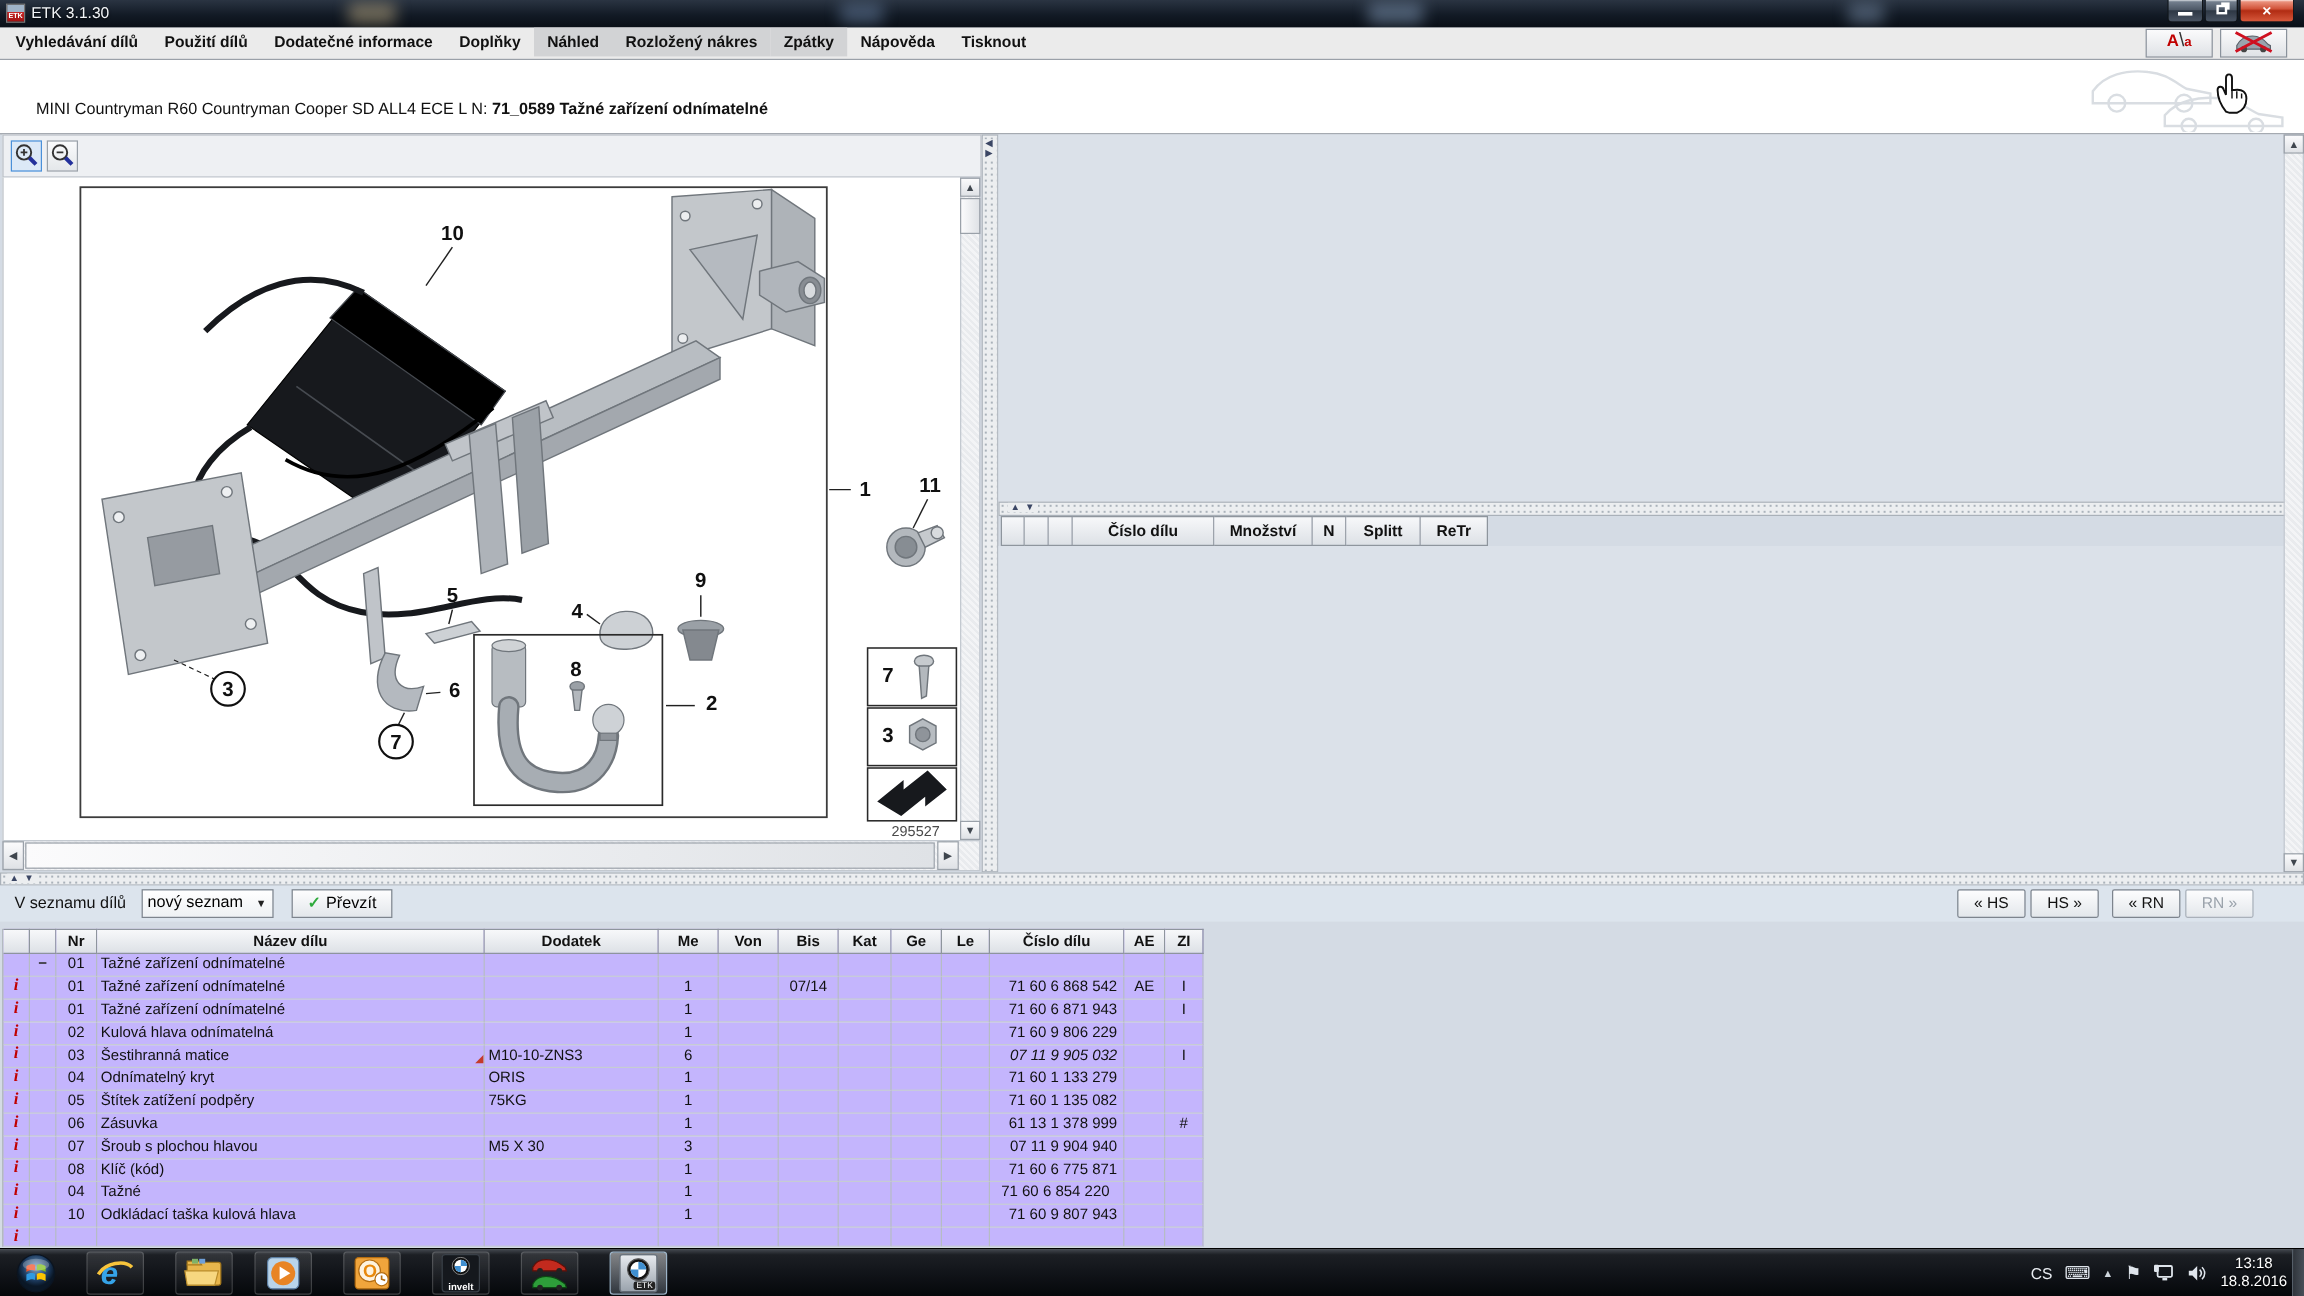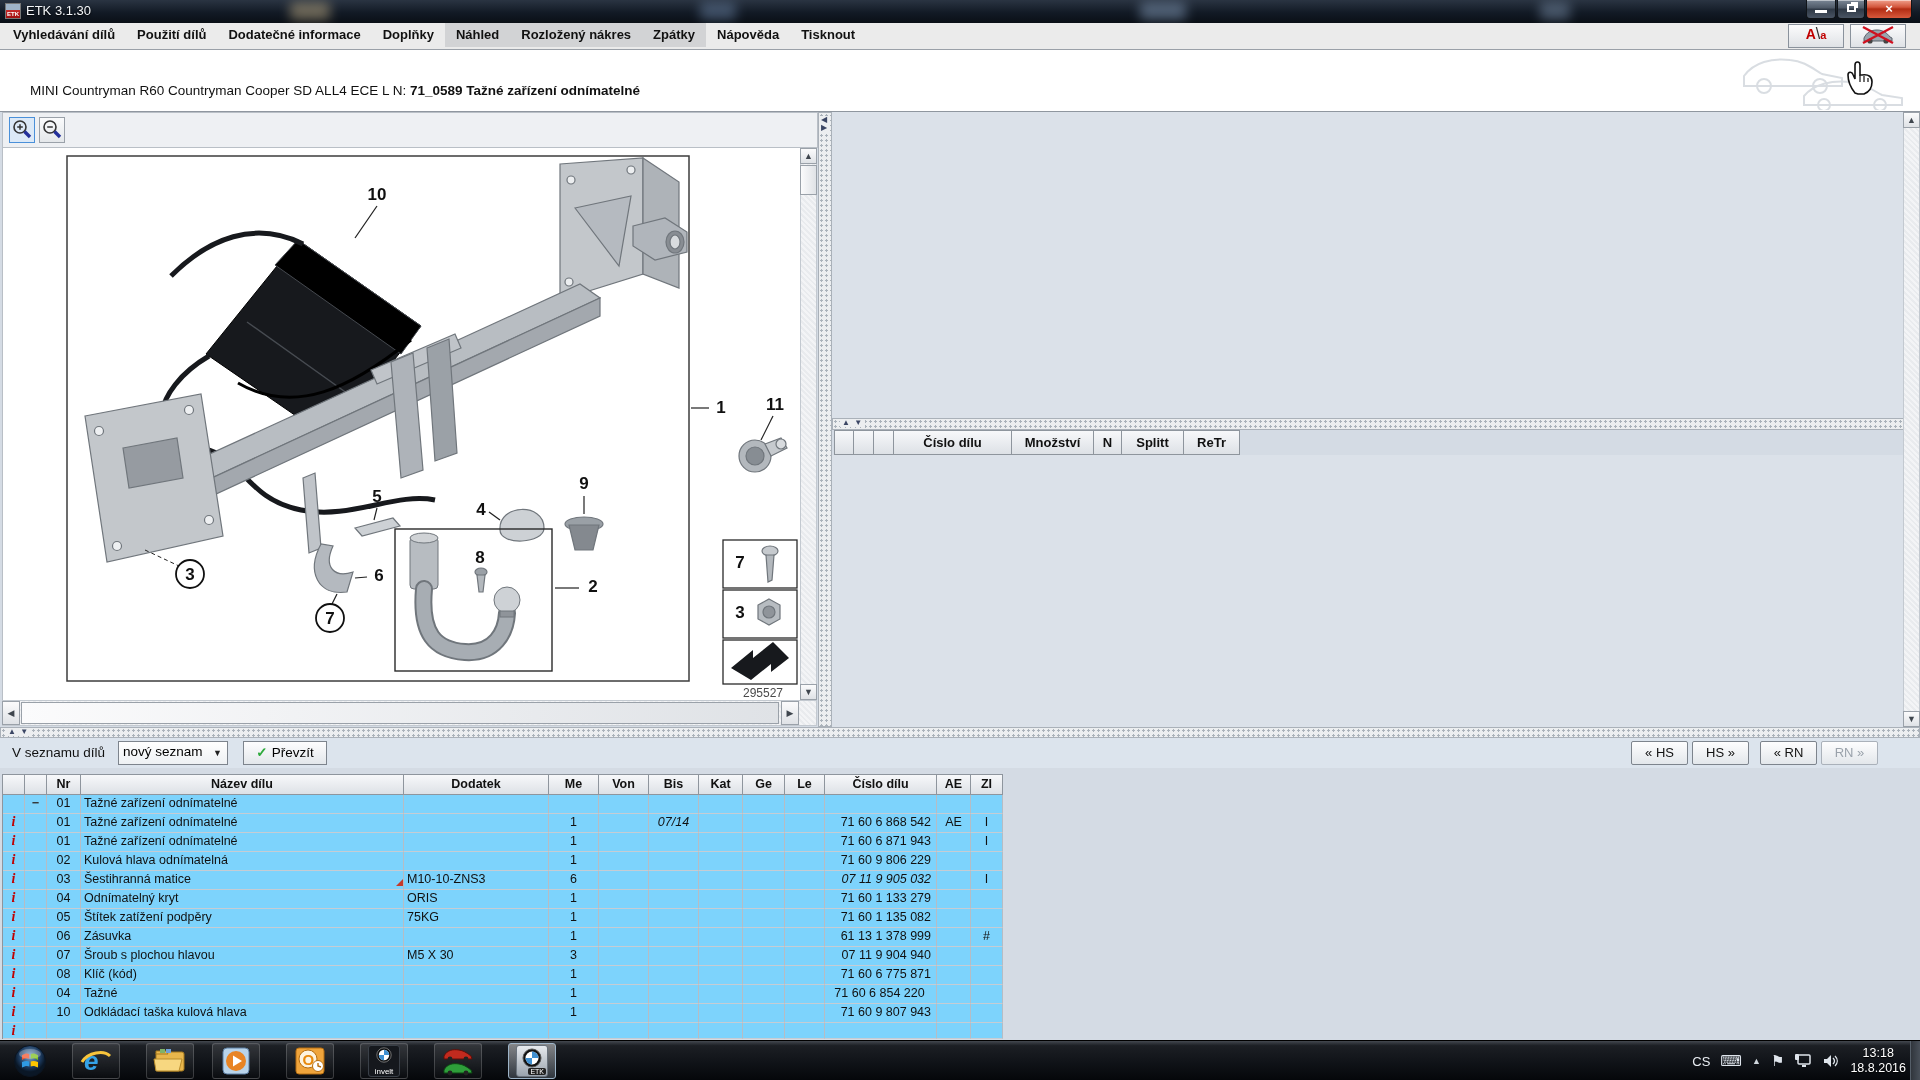--- a/index.html
+++ b/index.html
@@ -82,21 +82,21 @@
   #apply-btn{position:absolute;left:243px;top:3px;width:84px;height:24px;border:1px solid #7d848d;
     background:linear-gradient(180deg,#fdfdfe,#e3e7eb);font-size:13.5px;text-align:center;line-height:22px;}
   #apply-btn .chk{color:#2eaa3c;font-weight:bold;margin-right:4px;}
   .nav3d{position:absolute;top:3px;width:57px;height:24px;border:1px solid #7d848d;
     background:linear-gradient(180deg,#fdfdfe,#e3e7eb);font-size:13px;color:#111;
     text-align:center;line-height:22px;border-radius:2px;}
   .nav3d.disabled{color:#9aa2ab;border-color:#aab1ba;}
 
   
   #ptable{position:absolute;left:2px;top:774px;background:#fff;border-left:1px solid #8e959d;}
-  .prow{display:flex;height:19px;background:#7dd3fc;}
+  .prow{display:flex;height:19px;background:#c4b5fd;}
   .prow.hdr{height:21px;}
   .pcell{border-right:1px solid #b6bcc4;border-bottom:1px solid #c6ccd3;height:100%;
     font-size:12.5px;color:#111;padding:1px 3px 0;white-space:nowrap;overflow:hidden;position:relative;}
   .prow.hdr .pcell{border-right:1px solid #8e959d;border-bottom:1px solid #8e959d;border-top:1px solid #8e959d;
     background:linear-gradient(180deg,#f7f8fa,#dde1e6);font-weight:bold;text-align:center;padding-top:2px;}
   .pcell.c-num{text-align:right;padding-right:5px;}
   .pcell.c-mid{text-align:center;}
   .info-i{color:#c00000;font-weight:bold;font-family:"Liberation Serif",serif;font-style:italic;font-size:14px;line-height:14px;display:block;text-align:center;}
   .minus-g{display:block;text-align:center;color:#333;font-weight:bold;line-height:15px;}
   .redmark{position:absolute;right:0;bottom:3px;width:0;height:0;
@@ -402,21 +402,21 @@
     <div class="prow">
       <div class="pcell" style="width: 22px;">
         <span class="info-i">i</span>
       </div>
       <div class="pcell" style="width: 22px;"></div>
       <div class="pcell c-mid" style="width: 34px;">01</div>
       <div class="pcell" style="width: 323px;">Tažné zařízení odnímatelné</div>
       <div class="pcell" style="width: 145px;"></div>
       <div class="pcell c-mid" style="width: 50px;">1</div>
       <div class="pcell c-mid" style="width: 50px;"></div>
-      <div class="pcell c-mid" style="width: 50px; font-style: italic;">07/14</div>
+      <div class="pcell c-mid" style="width: 50px;">07/14</div>
       <div class="pcell c-mid" style="width: 44px;"></div>
       <div class="pcell c-mid" style="width: 42px;"></div>
       <div class="pcell c-mid" style="width: 40px;"></div>
       <div class="pcell c-num" style="width: 112px;">71 60 6 868 542</div>
       <div class="pcell c-mid" style="width: 34px;">AE</div>
       <div class="pcell c-mid" style="width: 32px;">I</div>
     </div>
     <div class="prow">
       <div class="pcell" style="width: 22px;">
         <span class="info-i">i</span>
@@ -667,21 +667,21 @@
     </svg>
   </div>
   <div class="tb-app" style="left:360px;">
     <div style="width:32px;height:32px;border-radius:3px;background:#15181d;border:1px solid #3a4048;text-align:center;">
       <svg width="16" height="16" viewBox="0 0 20 20" style="margin-top:1px;">
         <circle cx="10" cy="10" r="9" fill="#111" stroke="#888"></circle>
         <circle cx="10" cy="10" r="6.5" fill="#fff"></circle>
         <path d="M10,3.5 A6.5,6.5 0 0 1 16.5,10 L10,10 Z" fill="#3f8fd0"></path>
         <path d="M10,16.5 A6.5,6.5 0 0 1 3.5,10 L10,10 Z" fill="#3f8fd0"></path>
       </svg>
-      <div style="color:#fff;font-size:8px;line-height:9px;">invelt</div>
+      <div style="color:#fff;font-size:8px;line-height:9px;font-weight:bold;">invelt</div>
     </div>
   </div>
   <div class="tb-app" style="left:434px;">
     <svg width="34" height="30" viewBox="0 0 34 30">
       <path d="M3,10 C6,4 12,3 18,4 C24,5 27,8 30,10 L31,13 L3,13 Z" fill="#c22a1e" stroke="#5e0f08"></path>
       <circle cx="9" cy="13" r="2.4" fill="#222"></circle>
         <circle cx="25" cy="13" r="2.4" fill="#222"></circle>
       <path d="M3,24 C6,18 12,17 18,18 C24,19 27,22 30,24 L31,27 L3,27 Z" fill="#2e9e3a" stroke="#0c4713"></path>
       <circle cx="9" cy="27" r="2.4" fill="#222"></circle>
         <circle cx="25" cy="27" r="2.4" fill="#222"></circle>

